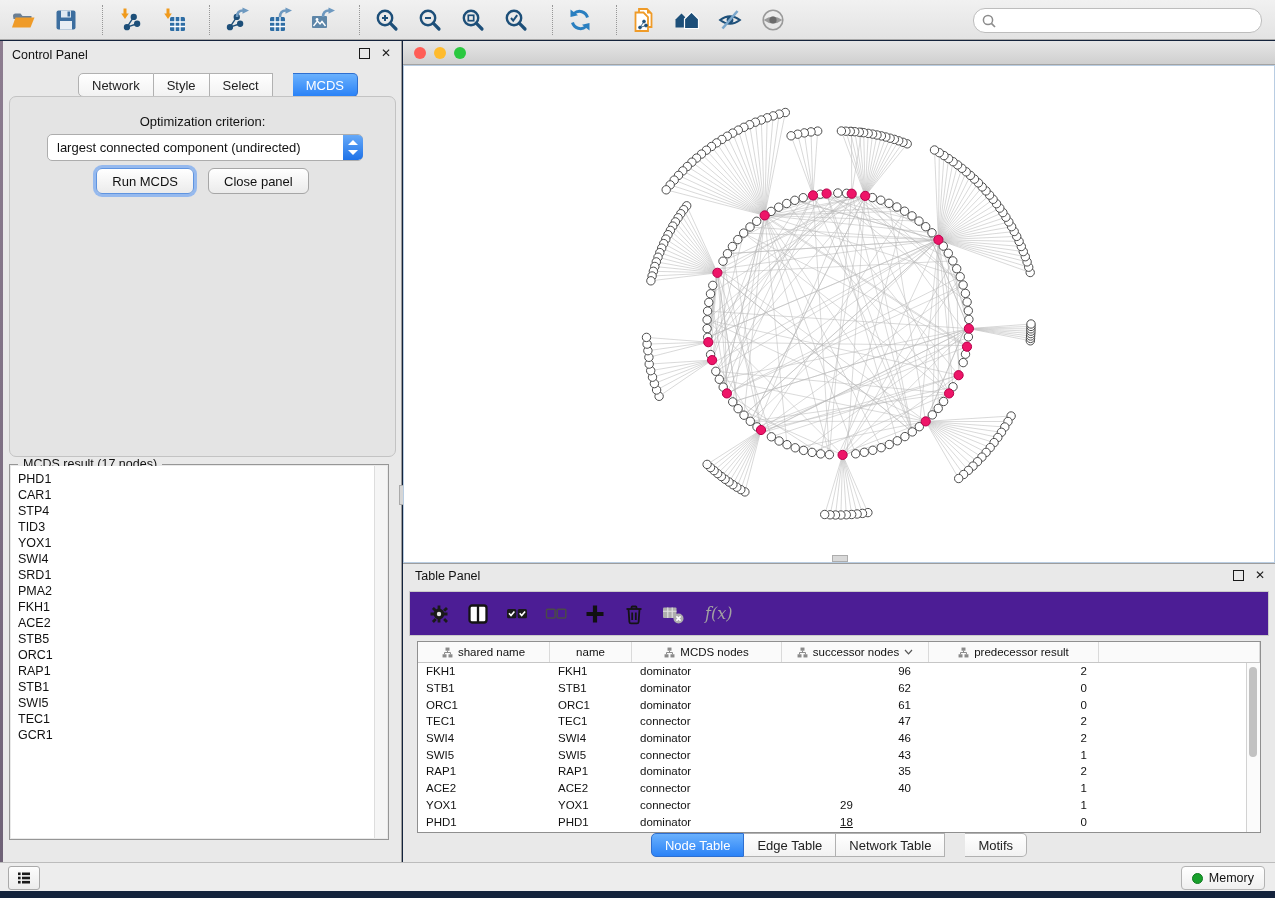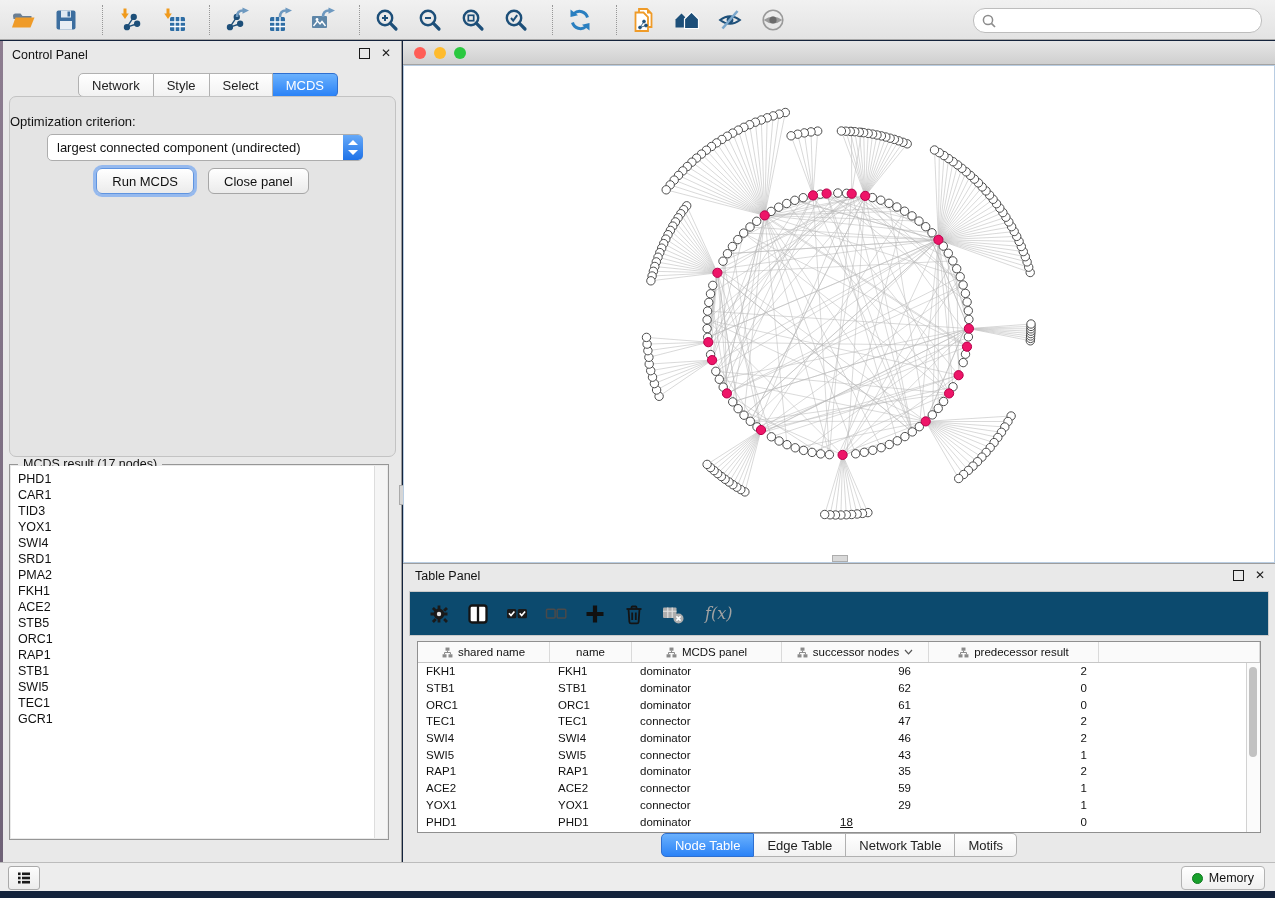--- a/index.html
+++ b/index.html
@@ -23,26 +23,26 @@
   .win-btns{position:absolute;right:10px;top:6px;display:flex;gap:11px;align-items:center;}
   .float-btn{width:9px;height:9px;border:1.5px solid #1a1a1a;background:transparent;}
   .close-btn{font:700 12px "DejaVu Sans",sans-serif;color:#1a1a1a;line-height:12px;}
   
   #control-panel{position:absolute;left:3px;top:41px;width:399px;height:821px;
        background:#e9e9e9;border-right:1px solid #9d9d9d;box-sizing:border-box;}
   .panel-title{position:absolute;left:9px;top:7px;font-size:12.5px;color:#111;}
   .seg{height:22px;padding:0 13px;display:flex;align-items:center;font-size:13px;
        background:linear-gradient(#ffffff,#f2f2f2);border:1px solid #b1b1b1;border-left:none;color:#222;}
   .seg:first-child{border-left:1px solid #b1b1b1;border-radius:5px 0 0 5px;}
-  .seg:last-child{border-radius:0 5px 5px 0;}
+  .seg:last-child{border-radius:0 5px 5px 0;margin-left:20px;}
   .seg.active{background:linear-gradient(#6ab1fd,#2a82f7);border-color:#2e6fd0;color:#fff;}
   #cp-tabs{position:absolute;left:75px;top:32px;display:flex;}
   #cp-box{position:absolute;left:6px;top:55px;width:385px;height:359px;background:#e4e4e4;
        border:1px solid #c3c3c3;border-radius:7px;}
-  #opt-label{position:absolute;left:0;right:0;top:17px;font-size:13px;}
+  #opt-label{position:absolute;left:0;right:0;top:17px;text-align:center;font-size:13px;}
   #opt-dropdown{position:absolute;left:37px;top:37px;width:314px;height:25px;background:#fff;
        border:1px solid #adadad;border-radius:5px;display:flex;align-items:center;}
   #opt-dropdown .val{font-size:13px;padding-left:9px;flex:1;}
   #opt-dropdown .stepper{width:20px;height:25px;margin-right:-1px;border-radius:0 5px 5px 0;
        background:linear-gradient(#66a9f8,#1e72e8);position:relative;}
   .chev{position:absolute;left:5px;width:0;height:0;border-left:5px solid transparent;border-right:5px solid transparent;}
   .chev.up{top:5px;border-bottom:5px solid #fff;}
   .chev.dn{bottom:5px;border-top:5px solid #fff;}
   #cp-btn-row{position:absolute;left:0;right:0;top:71px;display:flex;justify-content:center;gap:14px;}
   .push-btn{height:24px;padding:0 15px;background:linear-gradient(#ffffff,#ebebeb);
@@ -62,21 +62,21 @@
   .light{width:12px;height:12px;border-radius:50%;}
   #net-title{position:absolute;left:0;right:0;top:4px;text-align:center;font-size:12.5px;font-weight:600;color:#222;}
   #net-canvas{position:absolute;left:0;top:24px;right:0;bottom:0;background:#fff;
        border:1px solid #b9cde2;box-sizing:border-box;}
   #net-canvas svg{display:block;}
   .grip-h{position:absolute;left:50%;bottom:0;width:14px;height:5px;margin-left:-7px;
        background:#d9d9d9;border:1px solid #adadad;}
   
   #table-panel{position:absolute;left:403px;top:563px;width:872px;height:299px;
        background:#e9e9e9;border-top:1px solid #9d9d9d;box-sizing:border-box;}
-  #tp-toolbar{position:absolute;left:6px;right:6px;top:27px;height:45px;background:#0c4a6e;
+  #tp-toolbar{position:absolute;left:6px;right:6px;top:27px;height:45px;background:#4c1d95;
        border:1px solid #cacaca;display:flex;align-items:center;padding-left:18px;box-sizing:border-box;}
   .tp-btn{width:22px;height:22px;margin-right:17px;}
   .tp-btn svg{width:22px;height:22px;display:block;}
   #fx-label{font:italic 16px "DejaVu Serif",serif;color:#a2a2a2;margin-left:4px;}
   #node-table{position:absolute;left:14px;right:14px;top:77px;height:192px;background:#fff;
        border:1px solid #8f8f8f;box-sizing:border-box;overflow:hidden;}
   #nt-header{display:flex;height:20px;background:#fafafa;border-bottom:1px solid #c6c6c6;}
   .th{display:flex;align-items:center;justify-content:center;gap:5px;font-size:11.5px;
        border-right:1px solid #dadada;box-sizing:border-box;position:relative;}
   .tr{display:flex;height:16.7px;align-items:center;}
@@ -286,20 +286,21 @@
           <span class="chev up"></span>
           <span class="chev dn"></span>
         </span>
     </div>
   </div>
   <div id="result-group">
     <div id="result-legend">MCDS result (17 nodes)</div>
     <ul id="result-list">
         <li>PHD1</li>
         <li>CAR1</li>
+        <li>STP4</li>
         <li>TID3</li>
         <li>YOX1</li>
         <li>SWI4</li>
         <li>SRD1</li>
         <li>PMA2</li>
         <li>FKH1</li>
         <li>ACE2</li>
         <li>STB5</li>
         <li>ORC1</li>
         <li>RAP1</li>
@@ -949,21 +950,21 @@
         </div>
         <div class="th" style="width: 150px;">
           <svg width="11" height="11" viewBox="0 0 10 10">
             <g fill="#8a8a8a">
               <rect x="3.2" y="0.5" width="3.6" height="2.9"></rect>
               <rect x="0.5" y="6.6" width="3.6" height="2.9"></rect>
               <rect x="5.9" y="6.6" width="3.6" height="2.9"></rect>
             </g>
             <path d="M5 3.4 V5 M2.3 6.6 V5 H7.7 V6.6" stroke="#8a8a8a" fill="none" stroke-width="0.9"></path>
           </svg>
-          <span>MCDS panel</span>
+          <span>MCDS nodes</span>
         </div>
         <div class="th" style="width: 147px;">
           <svg width="11" height="11" viewBox="0 0 10 10">
             <g fill="#8a8a8a">
               <rect x="3.2" y="0.5" width="3.6" height="2.9"></rect>
               <rect x="0.5" y="6.6" width="3.6" height="2.9"></rect>
               <rect x="5.9" y="6.6" width="3.6" height="2.9"></rect>
             </g>
             <path d="M5 3.4 V5 M2.3 6.6 V5 H7.7 V6.6" stroke="#8a8a8a" fill="none" stroke-width="0.9"></path>
           </svg>
@@ -1032,28 +1033,28 @@
           <div class="td" style="width: 132px; padding-left: 8px;">RAP1</div>
           <div class="td" style="width: 82px; padding-left: 8px;">RAP1</div>
           <div class="td" style="width: 150px; padding-left: 8px;">dominator</div>
           <div class="td" style="width: 147px; text-align: right; padding-right: 18px;">35</div>
           <div class="td" style="width: 170px; text-align: right; padding-right: 12px;">2</div>
         </div>
         <div class="tr">
           <div class="td" style="width: 132px; padding-left: 8px;">ACE2</div>
           <div class="td" style="width: 82px; padding-left: 8px;">ACE2</div>
           <div class="td" style="width: 150px; padding-left: 8px;">connector</div>
-          <div class="td" style="width: 147px; text-align: right; padding-right: 18px;">59</div>
+          <div class="td" style="width: 147px; text-align: right; padding-right: 18px;">40</div>
           <div class="td" style="width: 170px; text-align: right; padding-right: 12px;">1</div>
         </div>
         <div class="tr">
           <div class="td" style="width: 132px; padding-left: 8px;">YOX1</div>
           <div class="td" style="width: 82px; padding-left: 8px;">YOX1</div>
           <div class="td" style="width: 150px; padding-left: 8px;">connector</div>
-          <div class="td" style="width: 147px; text-align: right; padding-right: 18px;">29</div>
+          <div class="td" style="width: 147px; text-align: center; padding-right: 18px;">29</div>
           <div class="td" style="width: 170px; text-align: right; padding-right: 12px;">1</div>
         </div>
         <div class="tr">
           <div class="td" style="width: 132px; padding-left: 8px;">PHD1</div>
           <div class="td" style="width: 82px; padding-left: 8px;">PHD1</div>
           <div class="td" style="width: 150px; padding-left: 8px;">dominator</div>
           <div class="td" style="width: 147px; text-align: center; padding-right: 18px; text-decoration: underline;">18</div>
           <div class="td" style="width: 170px; text-align: right; padding-right: 12px;">0</div>
         </div>
       </div>

